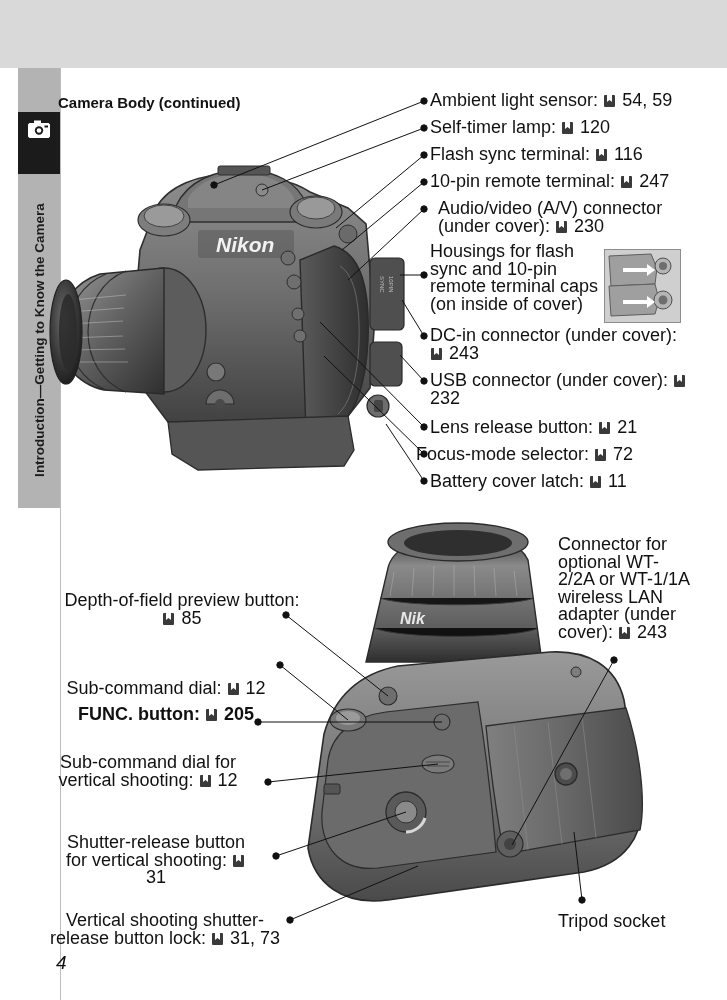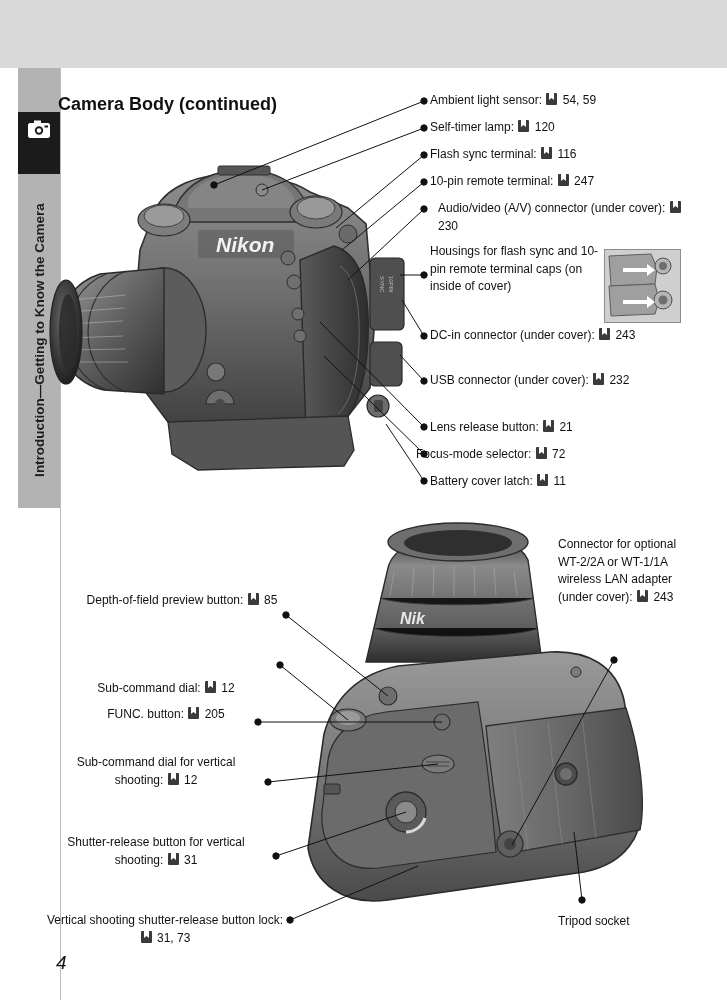--- a/index.html
+++ b/index.html
@@ -59,36 +59,36 @@
   .vrule {
     position: absolute;
     left: 60px; top: 68px;
     width: 1px; height: 932px;
     background: #bdbdbd;
   }
 
   .page-title {
     position: absolute;
     left: 58px; top: 94px;
-    font-size: 18px;
+    font-size: 15px;
     font-weight: bold;
     color: #111;
   }
   .page-number {
     position: absolute;
     left: 56px; top: 952px;
     font-size: 19px;
     font-style: italic;
     color: #111;
   }
 
   
   .callout {
     position: absolute;
-    font-size: 12px;
+    font-size: 18px;
     color: #111;
     line-height: 17.5px;
   }
   .callout.right { text-align: left; }
   .callout.left  { text-align: center; }
 
   
   .bookmark {
     display: inline-block;
     width: 11px; height: 12px;
@@ -508,30 +508,30 @@
 
 <div class="callout left" style="left:56px; top:648px; width:220px;margin-top:32px;">
   <span>Sub-command dial:</span>
   <span class="bookmark"><svg width="11" height="12" viewBox="0 0 11 12">
         <rect x="0" y="0" width="11" height="12" rx="1" fill="#3a3a3a"></rect>
         <path d="M3 0 h5 v7 l-2.5 -2 L3 7 Z" fill="#ffffff"></path>
       </svg></span>
   <span>12</span>
 </div>
 
-<div class="callout left" style="left:56px; top:706px; width:220px;">
+<div class="callout left" style="left:56px; top:706px; width:220px;font-weight:bold;">
   <span>FUNC. button:</span>
   <span class="bookmark"><svg width="11" height="12" viewBox="0 0 11 12">
         <rect x="0" y="0" width="11" height="12" rx="1" fill="#3a3a3a"></rect>
         <path d="M3 0 h5 v7 l-2.5 -2 L3 7 Z" fill="#ffffff"></path>
       </svg></span>
   <span>205</span>
 </div>
 
-<div class="callout left" style="left:56px; top:754px; width:200px;">
+<div class="callout left" style="left:48px; top:754px; width:200px;">
   <span>Sub-command dial for vertical shooting:</span>
   <span class="bookmark"><svg width="11" height="12" viewBox="0 0 11 12">
         <rect x="0" y="0" width="11" height="12" rx="1" fill="#3a3a3a"></rect>
         <path d="M3 0 h5 v7 l-2.5 -2 L3 7 Z" fill="#ffffff"></path>
       </svg></span>
   <span>12</span>
 </div>
 
 <div class="callout left" style="left:56px; top:834px; width:200px;">
   <span>Shutter-release button for vertical shooting:</span>

